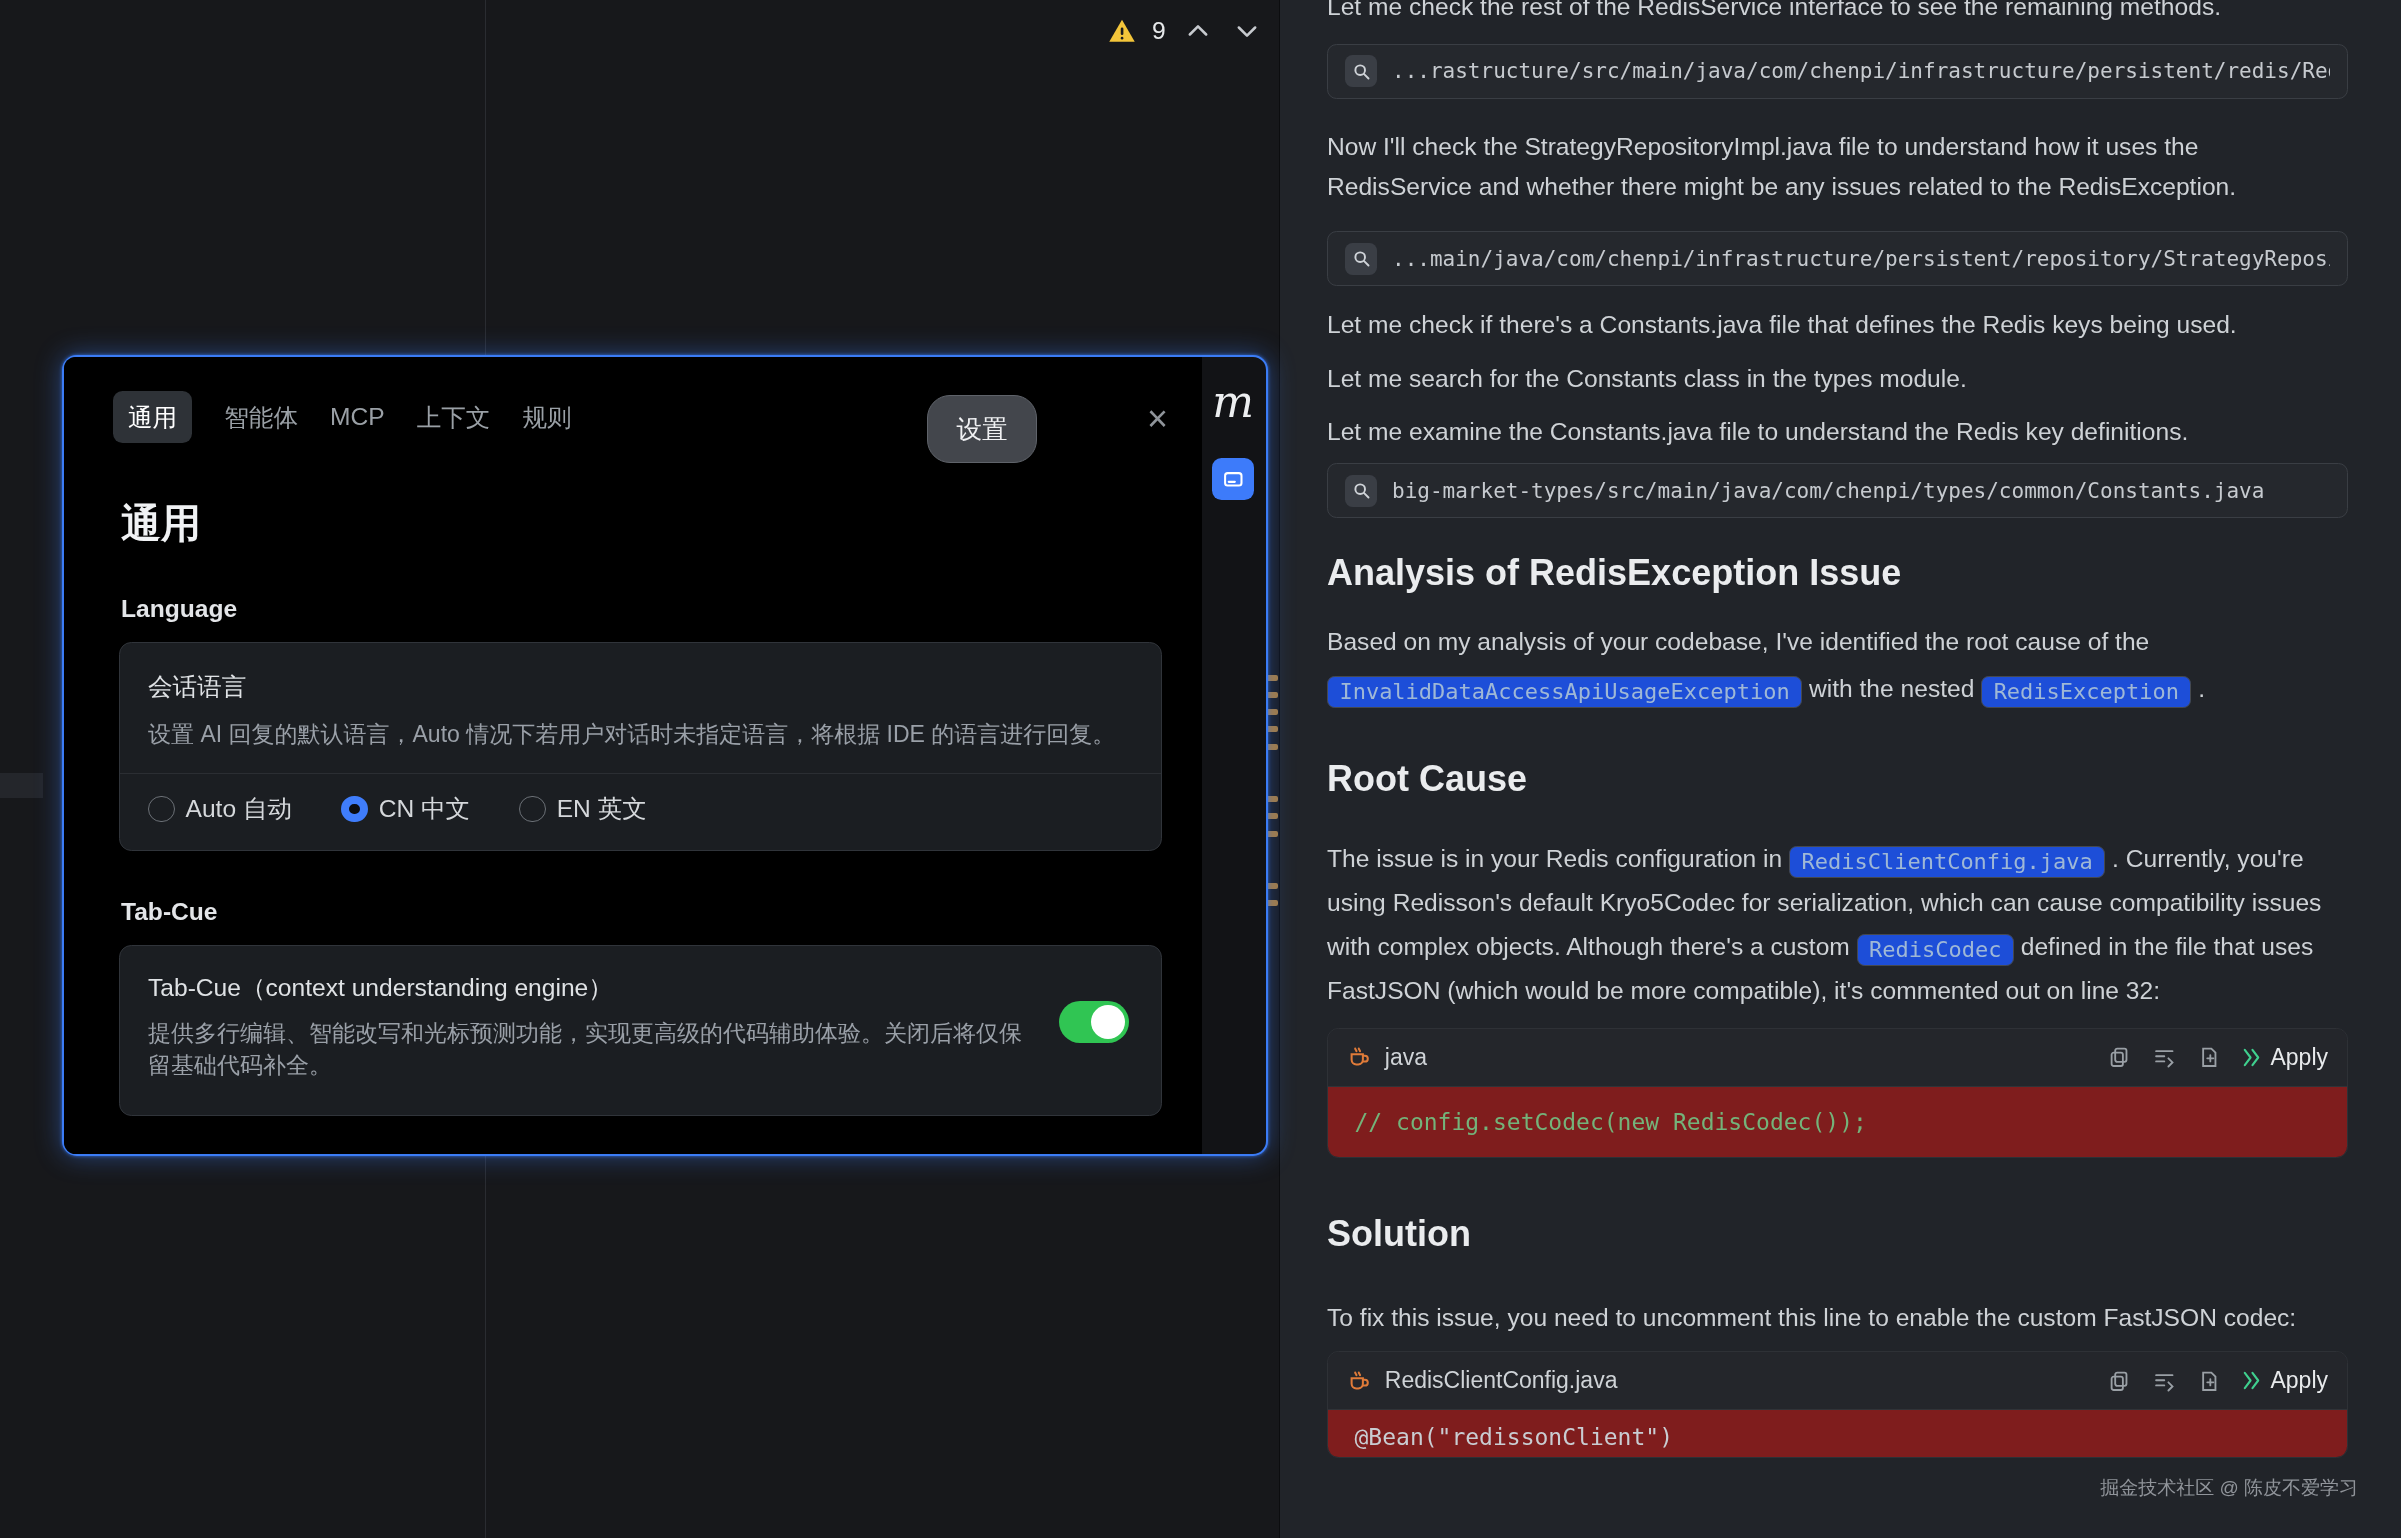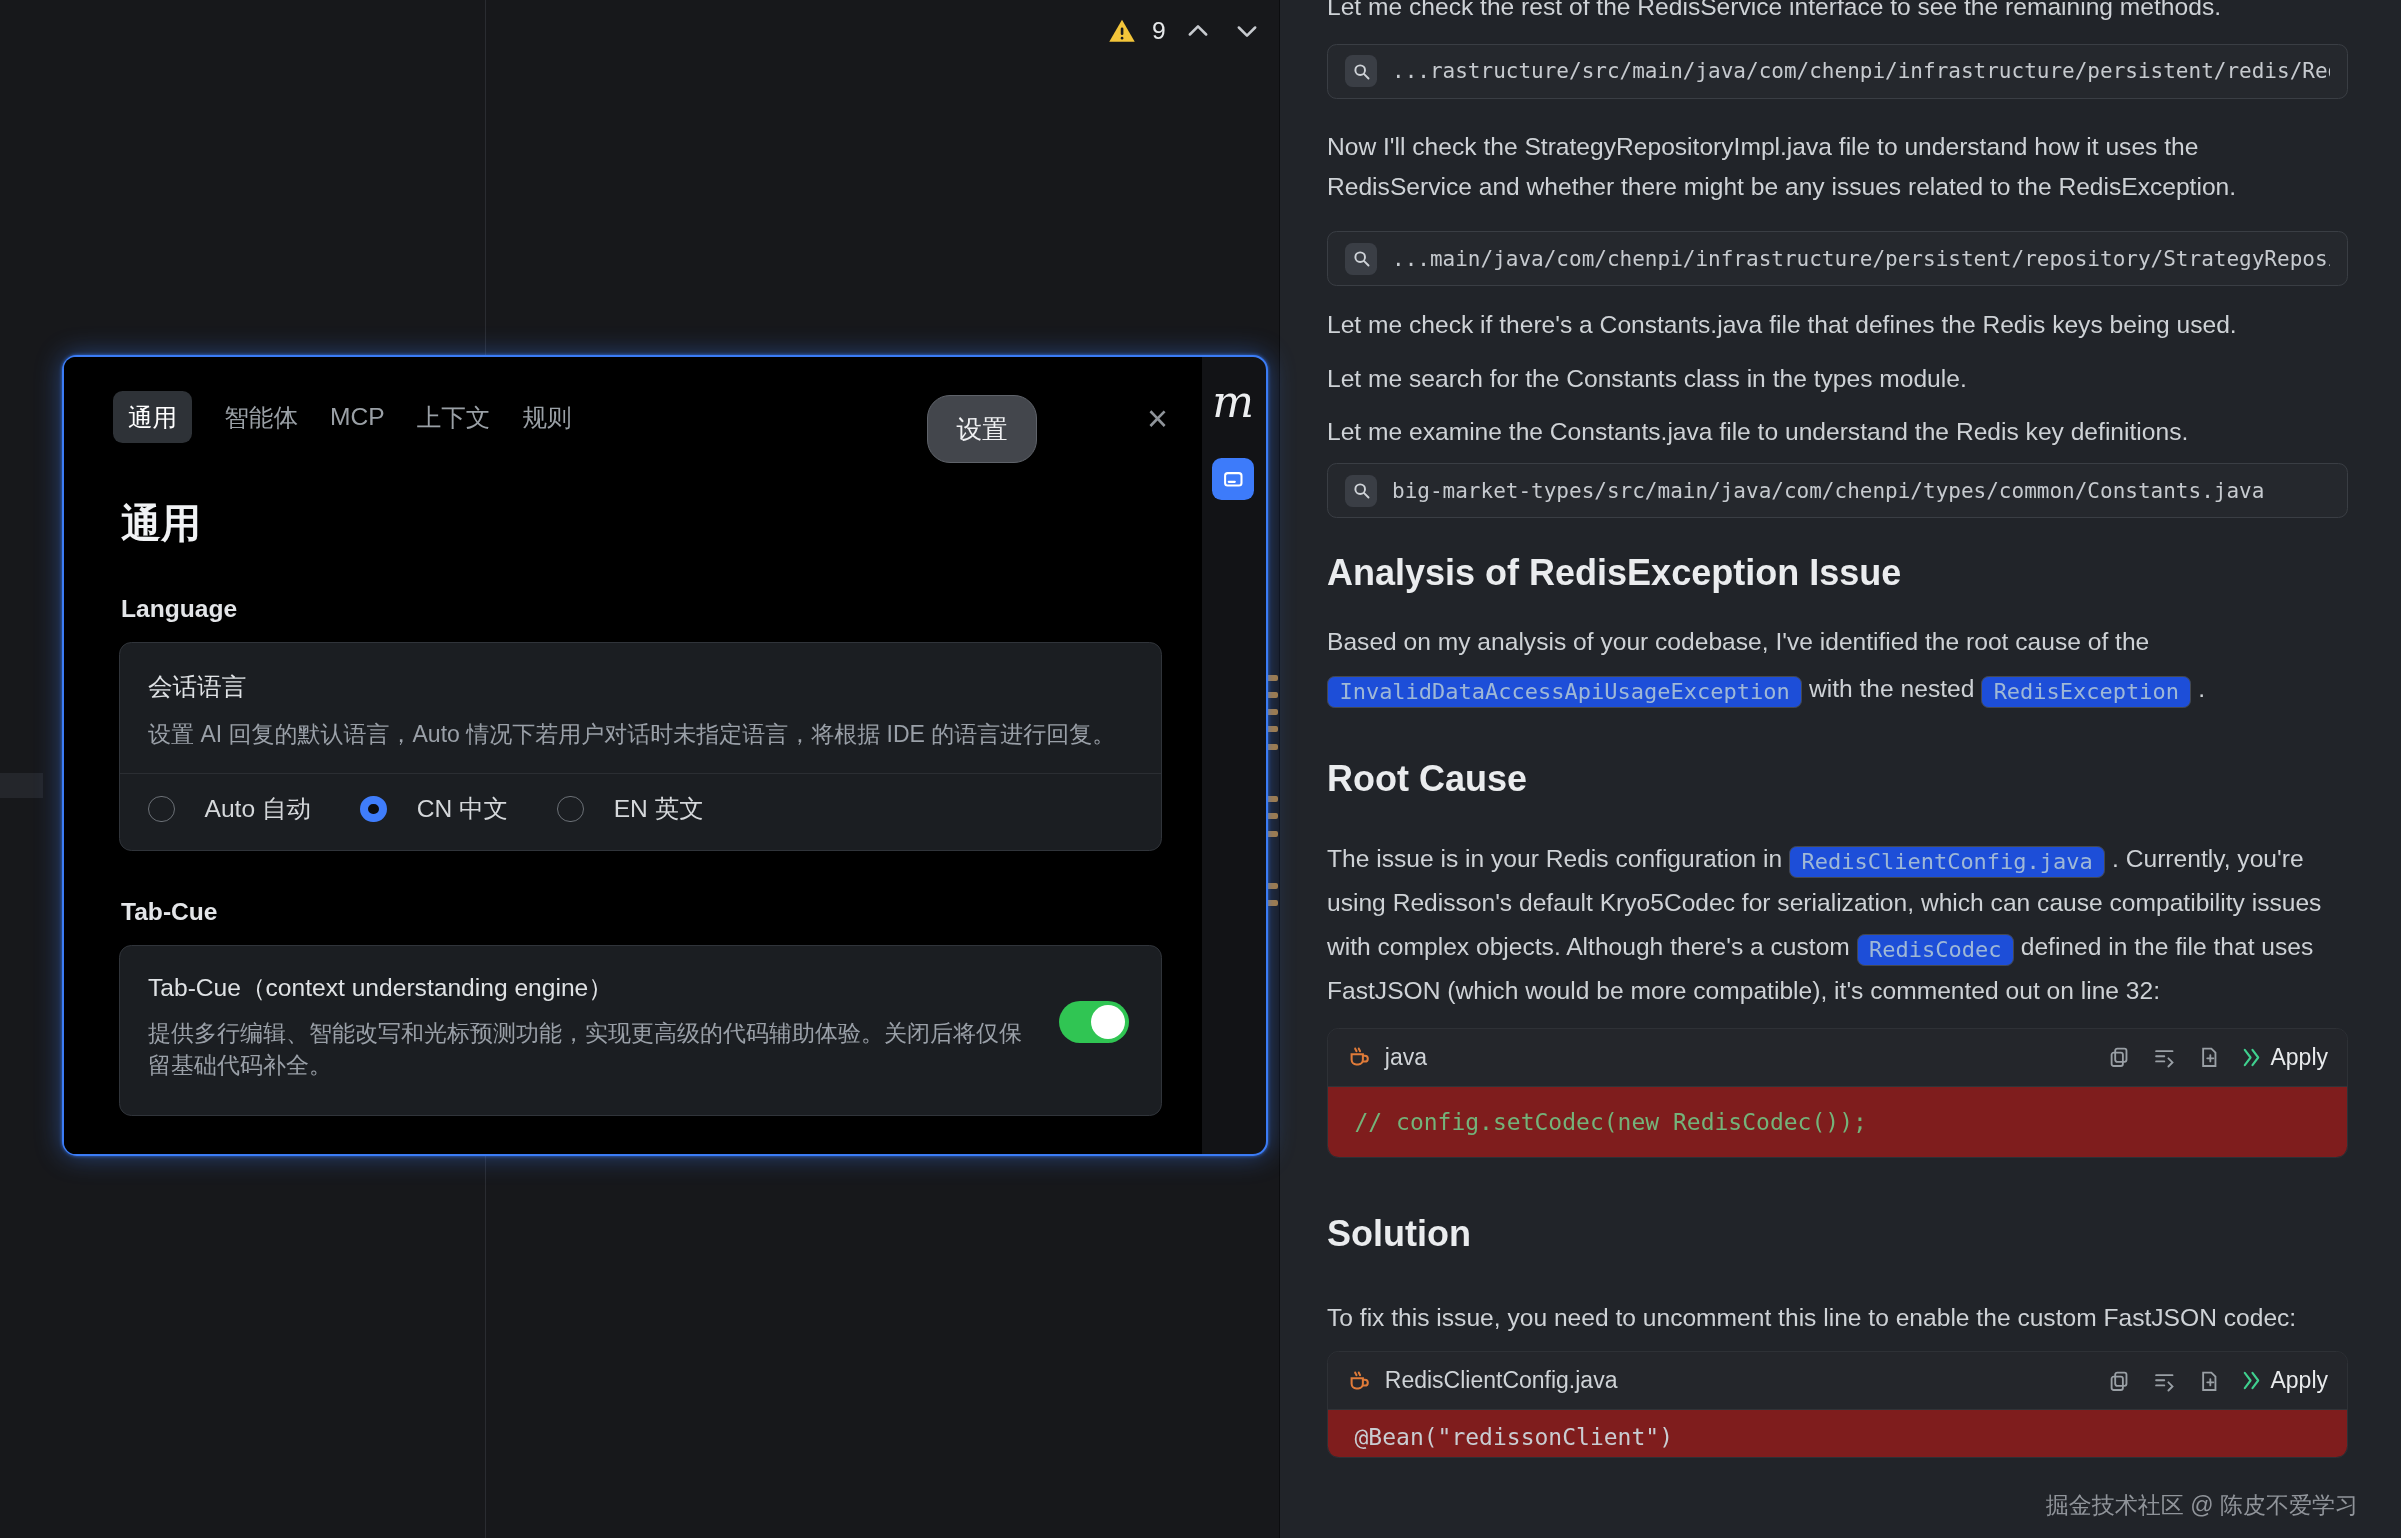--- a/index.html
+++ b/index.html
@@ -60,21 +60,21 @@
   .code-actions { margin-left:auto; display:flex; align-items:center; gap:17px; }
   .icon-btn { width:28px; height:28px; display:flex; align-items:center; justify-content:center; cursor:pointer; }
   .apply-btn { display:flex; align-items:center; gap:7.6px; cursor:pointer; }
   .apply-btn .lbl { font-size:23px; color:#e8eaec; }
   .code-body { background:#7f1d1d; padding:19px 26.5px; }
   .code-body.short { height:70px; display:flex; align-items:center; padding:0 26.5px; }
   .code-body.cutoff { height:47px; overflow:hidden; padding-top:13.2px; }
   .code-line { font-family:"DejaVu Sans Mono",monospace; font-size:23px; color:#74b37a; white-space:pre; }
   .code-line.plain { color:#c9cdd2; }
 
-  .watermark { position:absolute; right:44px; bottom:18px; font-size:23px; color:#90949a; z-index:40; }
+  .watermark { position:absolute; right:44px; bottom:38px; font-size:19px; color:#90949a; z-index:40; }
 
   
   .dialog {
     position:absolute; left:62px; top:355px; width:1206px; height:801px;
     border:2.8px solid #3b7cf6; border-radius:15px;
     box-shadow:0 0 26.5px rgba(59,124,246,.45), 0 0 3.8px rgba(59,124,246,.8);
     background:#121316; display:flex; z-index:10;
   }
   .dialog-panel { position:relative; width:1138px; height:100%; background:#000000; border-radius:11.4px 0 0 11.4px; }
   .dialog-rail { width:62px; display:flex; flex-direction:column; align-items:center; padding-top:23px; gap:34px; }
@@ -95,21 +95,21 @@
   .dlg-title { font-size:40px; font-weight:700; color:#f0f2f4; margin:53px 0 0 57px; }
   .section-label { font-size:24.6px; font-weight:600; color:#e3e5e8; margin:44px 0 0 57px; }
   .card {
     margin:19px 40px 0 55px; background:#1b1e22; border:0.9px solid #30343a; border-radius:12.3px;
   }
   .card1 { height:209px; padding:26.5px 28px 0; }
   .card-title { font-size:24.6px; color:#dfe2e5; }
   .card-desc { font-size:23px; line-height:32px; color:#9aa0a8; margin-top:15px; }
   .card-divider { height:0.9px; background:#2b2e33; margin:23px -28px 0; }
   .radio-row { display:flex; align-items:center; gap:49px; padding:19px 0; }
-  .radio-item { display:flex; align-items:center; gap:30px; cursor:pointer; }
+  .radio-item { display:flex; align-items:center; gap:11px; cursor:pointer; }
   .radio-dot { width:26.5px; height:26.5px; border-radius:50%; border:1.9px solid #6b7076; background:transparent; flex:none; }
   .radio-dot.selected { border:8.5px solid #3f7dfb; background:#0c0d10; }
   .radio-label { font-size:24.6px; color:#d5d8db; }
   .card2 { height:171px; padding:24.6px 28px 0; position:relative; }
   .card2 .card-desc { width:890px; margin-top:13.2px; }
   .toggle { position:absolute; right:32px; top:55px; width:70px; height:42px; border-radius:21px; background:#30c553; cursor:pointer; }
   .toggle .knob { position:absolute; right:3.8px; top:3.8px; width:34px; height:34px; border-radius:50%; background:#ffffff; }
 </style>
 </head>
 <body>

